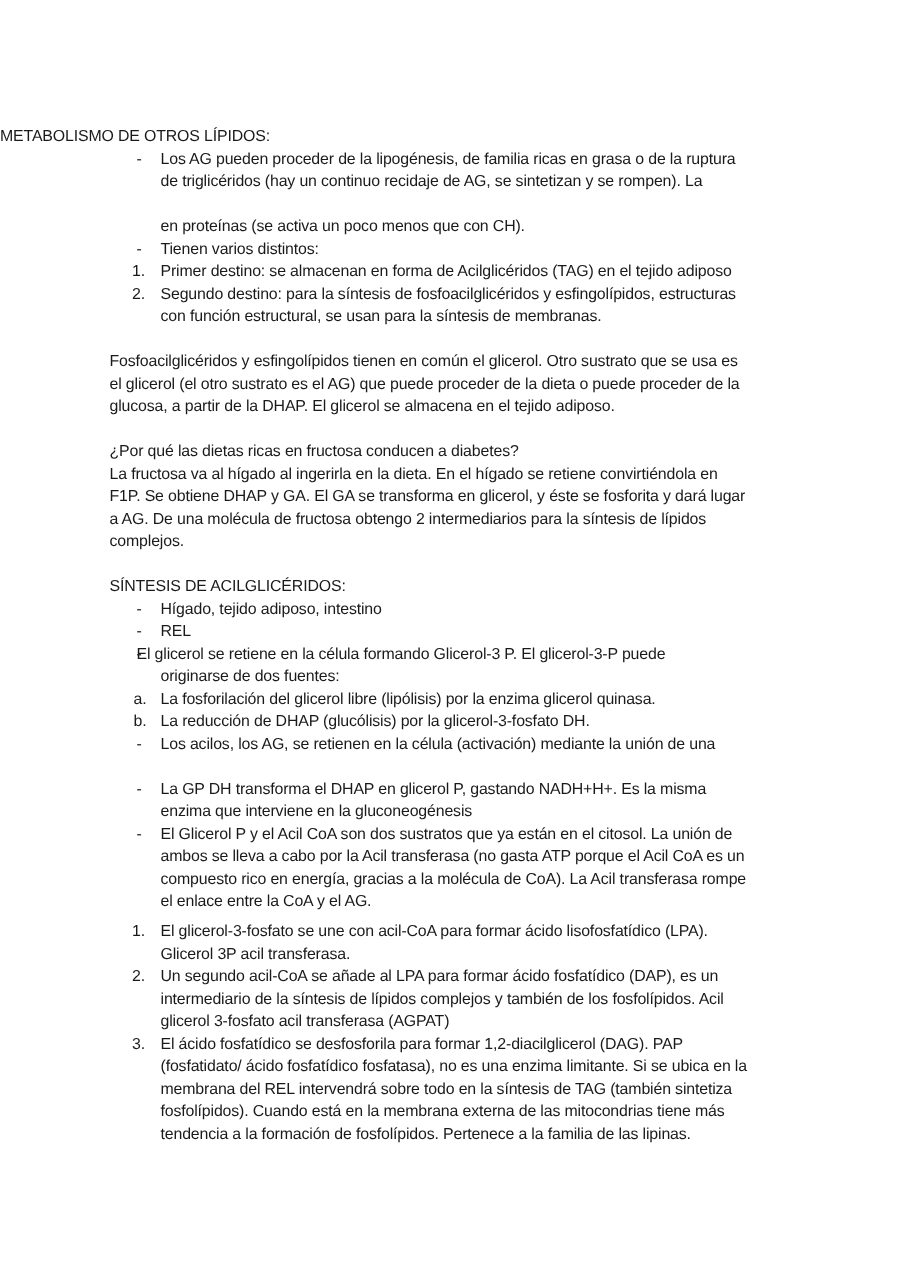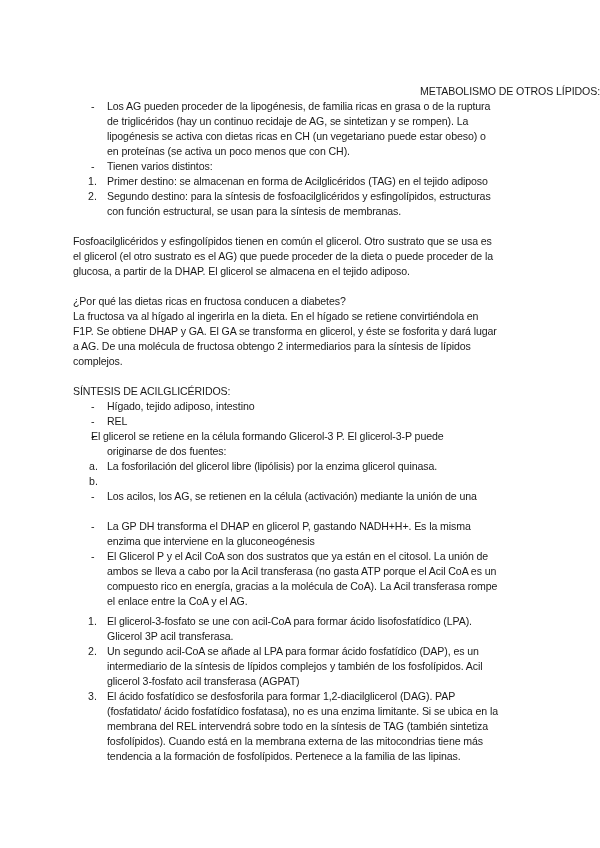--- a/index.html
+++ b/index.html
@@ -1,32 +1,31 @@
 <!DOCTYPE html>
 <html><head>
 <meta charset="utf-8">
 <style>
   html, body { margin: 0; padding: 0; background: #ffffff; }
   body { width: 600px; height: 848px; position: relative; overflow: hidden;
          font-family: "Liberation Sans", sans-serif; color: #1a1a1a; }
   .page { position: absolute; left: 0; top: 0; width: 600px; height: 848px; background: #fff; }
   .ln { position: absolute; font-size: 10.6px; line-height: 15px; white-space: nowrap; letter-spacing: -0.1px; }
   .mk { position: absolute; font-size: 10.6px; line-height: 15px; }
-  .title { left: 0; width: 600px; text-align: right; }
+  .title { left: 0; width: 600px; text-align: left; }
 </style>
 </head>
 <body>
 
 <div class="page">
   <div class="ln title" style="top:84px">METABOLISMO DE OTROS LÍPIDOS:</div>
 
   <div class="mk" style="left:91px;top:99px">-</div>
   <div class="ln" style="left:107px;top:99px">Los AG pueden proceder de la lipogénesis, de familia ricas en grasa o de la ruptura</div>
   <div class="ln" style="left:107px;top:114px">de triglicéridos (hay un continuo recidaje de AG, se sintetizan y se rompen). La</div>
-  <div class="ln" style="left:107px;top:129px">lipogénesis se activa con dietas ricas en CH (un vegetariano puede estar obeso) o</div>
   <div class="ln" style="left:107px;top:144px">en proteínas (se activa un poco menos que con CH).</div>
 
   <div class="mk" style="left:91px;top:159px">-</div>
   <div class="ln" style="left:107px;top:159px">Tienen varios distintos:</div>
 
   <div class="mk" style="left:88px;top:174px">1.</div>
   <div class="ln" style="left:107px;top:174px">Primer destino: se almacenan en forma de Acilglicéridos (TAG) en el tejido adiposo</div>
   <div class="mk" style="left:88px;top:189px">2.</div>
   <div class="ln" style="left:107px;top:189px">Segundo destino: para la síntesis de fosfoacilglicéridos y esfingolípidos, estructuras</div>
   <div class="ln" style="left:107px;top:204px">con función estructural, se usan para la síntesis de membranas.</div>
@@ -46,20 +45,21 @@
   <div class="ln" style="left:107px;top:399px">Hígado, tejido adiposo, intestino</div>
   <div class="mk" style="left:91px;top:414px">-</div>
   <div class="ln" style="left:107px;top:414px">REL</div>
   <div class="mk" style="left:91px;top:429px">-</div>
   <div class="ln" style="left:91px;top:429px">El glicerol se retiene en la célula formando Glicerol-3 P. El glicerol-3-P puede</div>
   <div class="ln" style="left:107px;top:444px">originarse de dos fuentes:</div>
 
   <div class="mk" style="left:89px;top:459px">a.</div>
   <div class="ln" style="left:107px;top:459px">La fosforilación del glicerol libre (lipólisis) por la enzima glicerol quinasa.</div>
   <div class="mk" style="left:89px;top:474px">b.</div>
+  <div class="ln" style="left:107px;top:474px">La reducción de DHAP (glucólisis) por la glicerol-3-fosfato DH.</div>
 
   <div class="mk" style="left:91px;top:489px">-</div>
   <div class="ln" style="left:107px;top:489px">Los acilos, los AG, se retienen en la célula (activación) mediante la unión de una</div>
 
   <div class="mk" style="left:91px;top:519px">-</div>
   <div class="ln" style="left:107px;top:519px">La GP DH transforma el DHAP en glicerol P, gastando NADH+H+. Es la misma</div>
   <div class="ln" style="left:107px;top:534px">enzima que interviene en la gluconeogénesis</div>
 
   <div class="mk" style="left:91px;top:549px">-</div>
   <div class="ln" style="left:107px;top:549px">El Glicerol P y el Acil CoA son dos sustratos que ya están en el citosol. La unión de</div>

